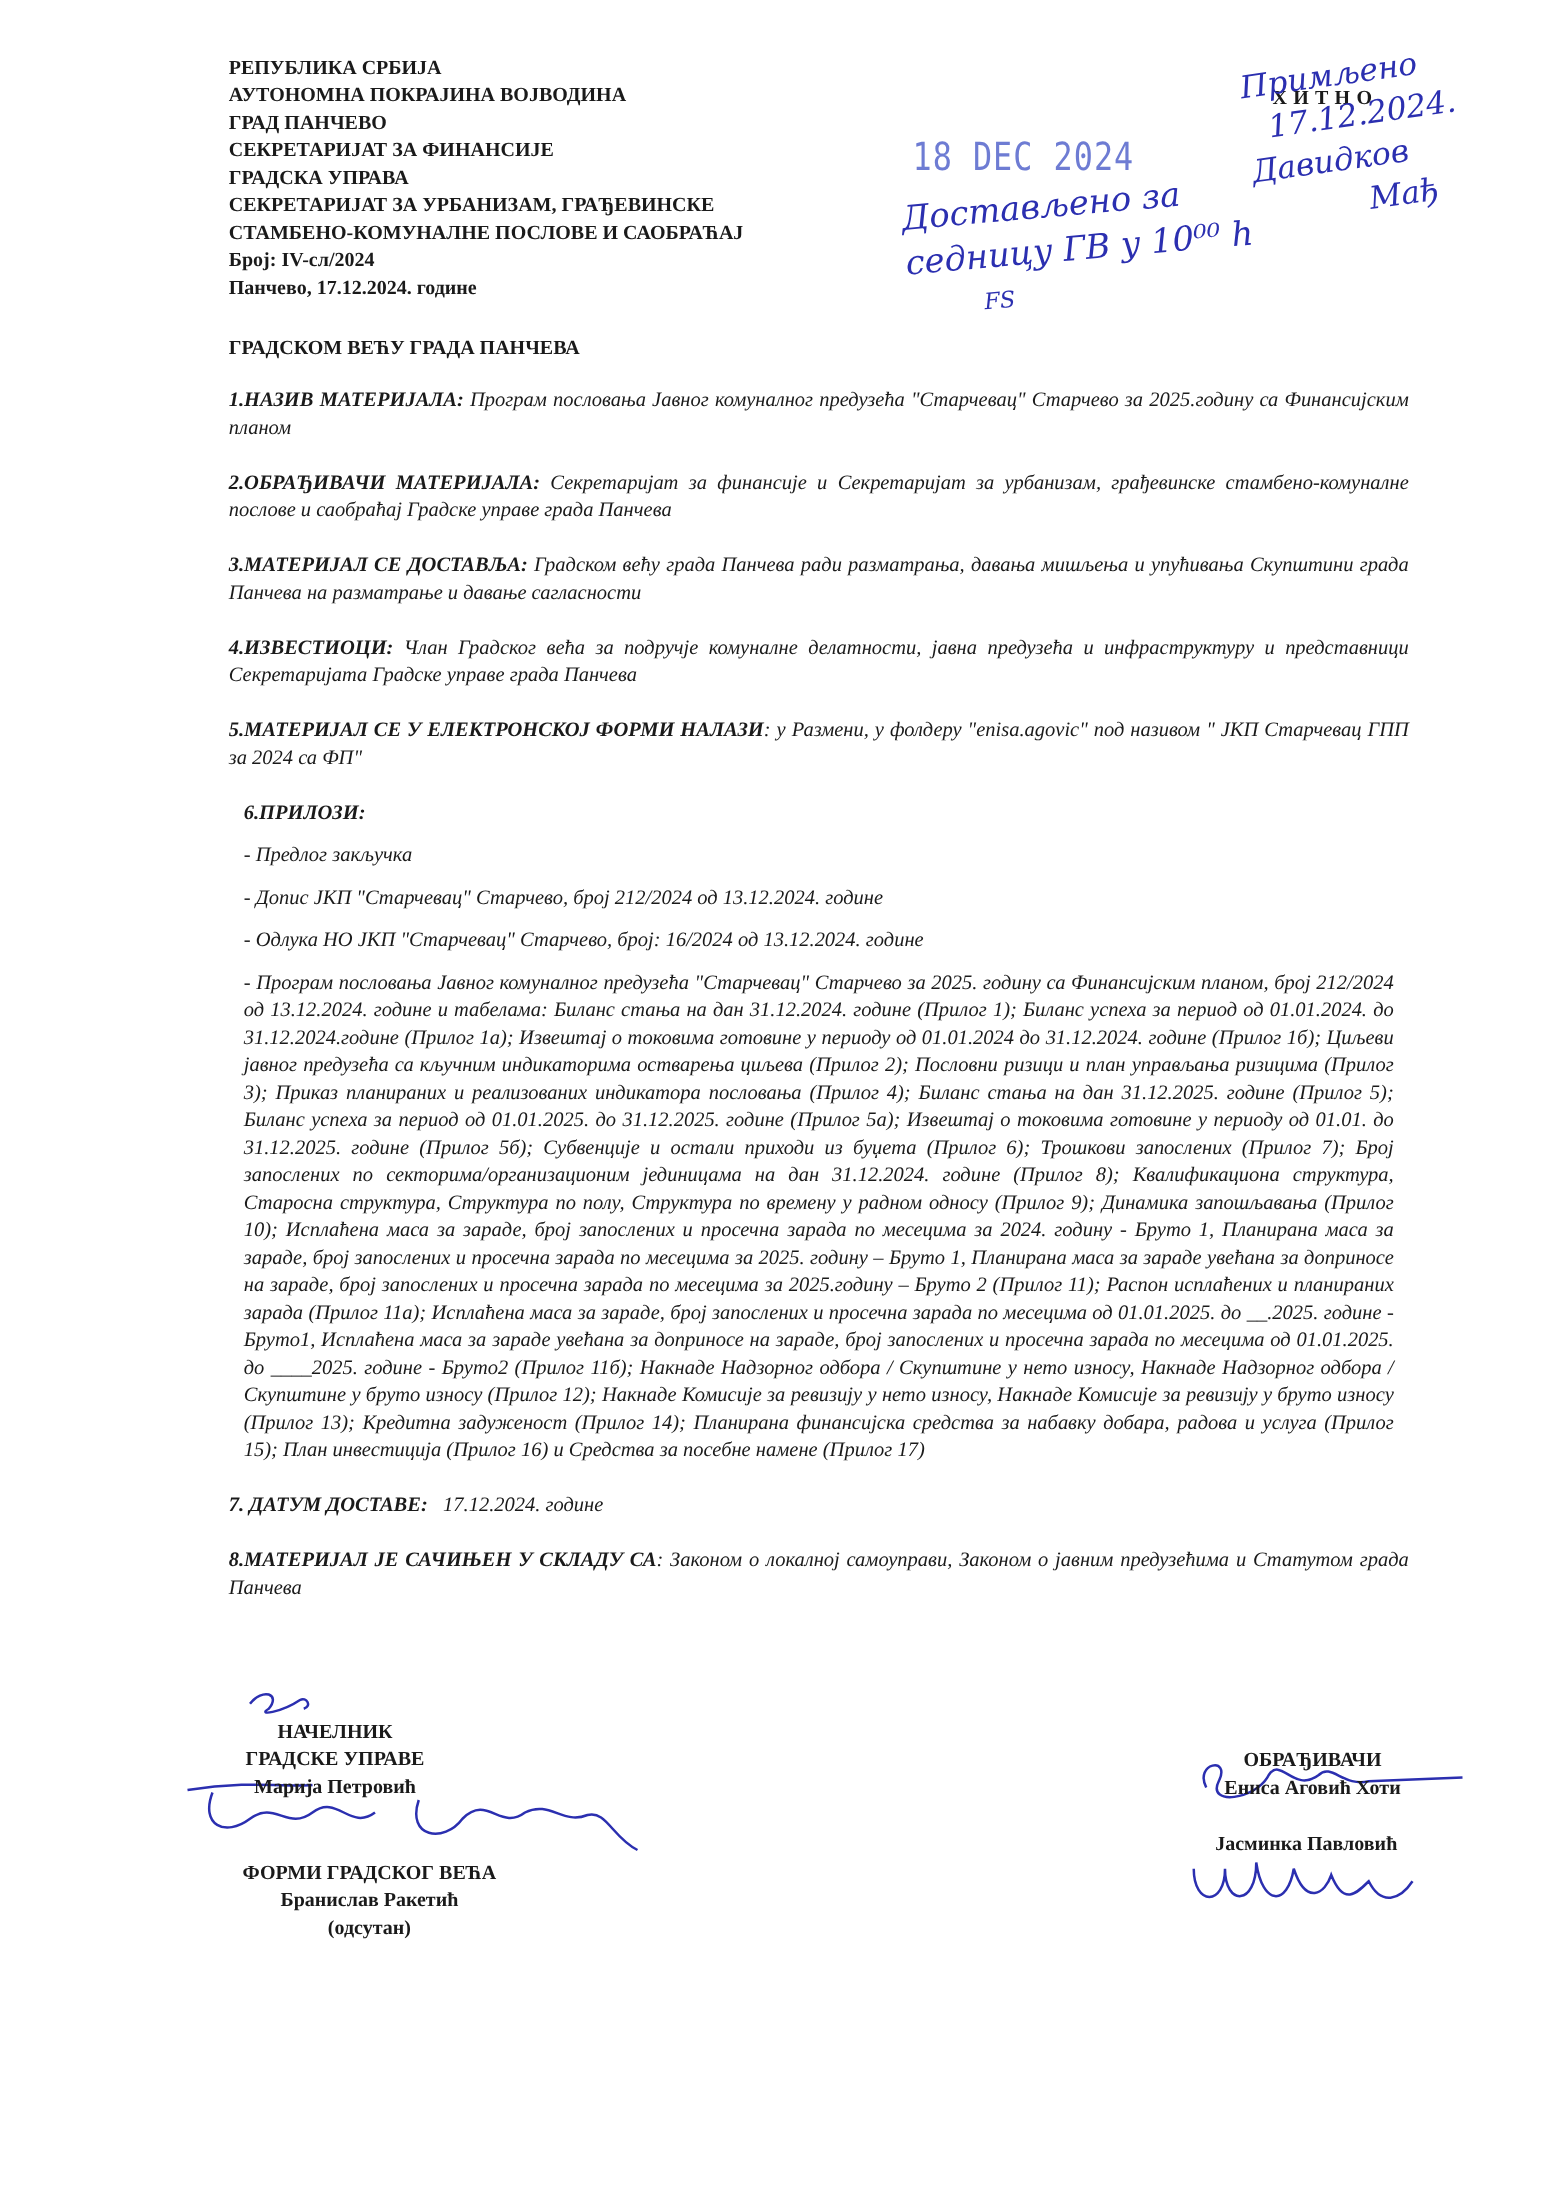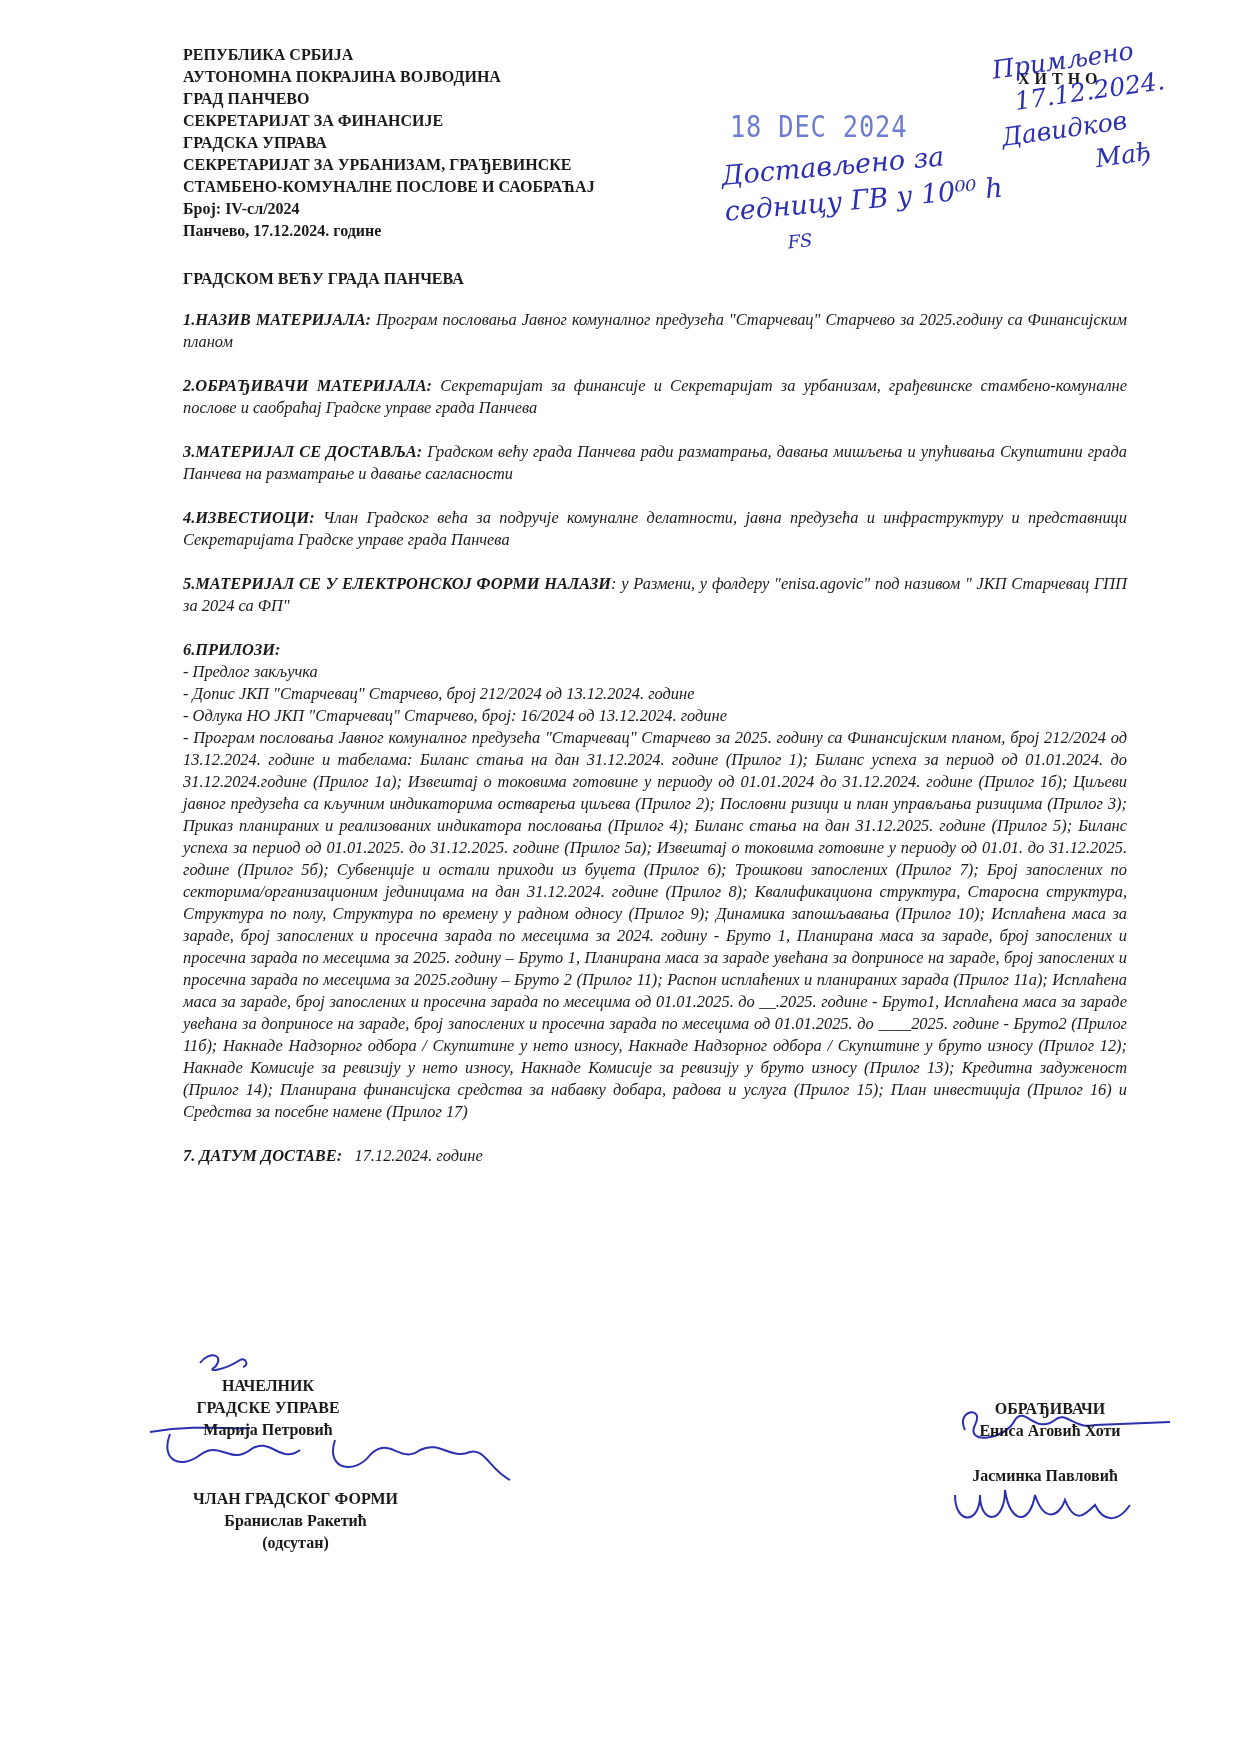--- a/index.html
+++ b/index.html
@@ -19,21 +19,21 @@
   .hand-delivered { left: 720px; top: 158px; font-size: 27px; line-height: 36px; transform: rotate(-5deg); transform-origin: left top; }
   .hand-delivered .init { display:block; padding-left: 60px; font-size: 18px; }
   .hand-received { left: 990px; top: 54px; font-size: 25px; line-height: 34px; transform: rotate(-8deg); transform-origin: left top; }
   .hand-received span { display:block; }
 
   .addressee { position: absolute; left: 183px; top: 270px; font-weight: bold; font-size: 16px; }
 
   .body-text { position: absolute; left: 183px; width: 944px; font-size: 16.4px; line-height: 22px; text-align: justify; }
   .body-text b { font-weight: bold; }
   .sec { margin: 0 0 22px 0; }
-  .attachments div { margin: 0; }
+  .attachments div { margin: 12px; }
 
   .sig { position: absolute; font-weight: bold; font-size: 16px; line-height: 22px; text-align: center; }
   .sig-left { left: 183px; top: 1375px; width: 170px; }
   .sig-left2 { left: 183px; top: 1488px; width: 225px; }
   .sig-right { left: 950px; top: 1398px; width: 200px; }
   .sig-right2 { left: 945px; top: 1465px; width: 200px; }
 
   .scribble { position: absolute; pointer-events: none; }
 </style>
 </head>
@@ -91,20 +91,23 @@
     <div class="sec attachments">
       <div><b>6.ПРИЛОЗИ:</b></div>
       <div>- Предлог закључка</div>
       <div>- Допис ЈКП "Старчевац" Старчево, број 212/2024 од 13.12.2024. године</div>
       <div>- Одлука НО ЈКП "Старчевац" Старчево, број: 16/2024 од 13.12.2024. године</div>
       <div>- Програм пословања Јавног комуналног предузећа "Старчевац" Старчево за 2025. годину са Финансијским планом, број 212/2024 од 13.12.2024. године и табелама: Биланс стања на дан 31.12.2024. године (Прилог 1); Биланс успеха за период од 01.01.2024. до 31.12.2024.године (Прилог 1а); Извештај о токовима готовине у периоду од 01.01.2024 до 31.12.2024. године (Прилог 1б); Циљеви јавног предузећа са кључним индикаторима остварења циљева (Прилог 2); Пословни ризици и план управљања ризицима (Прилог 3); Приказ планираних и реализованих индикатора пословања (Прилог 4); Биланс стања на дан 31.12.2025. године (Прилог 5); Биланс успеха за период  од 01.01.2025. до 31.12.2025. године (Прилог 5а);  Извештај о токовима готовине у периоду од 01.01. до 31.12.2025. године (Прилог 5б); Субвенције и остали приходи из буџета (Прилог 6); Трошкови запослених (Прилог 7); Број запослених по секторима/организационим јединицама на дан 31.12.2024. године (Прилог 8); Квалификациона структура, Старосна структура, Структура по полу, Структура по времену у радном односу (Прилог 9); Динамика запошљавања (Прилог 10); Исплаћена маса за зараде, број запослених и просечна зарада по месецима за 2024. годину - Бруто 1, Планирана маса за зараде, број запослених и просечна зарада по месецима за 2025. годину – Бруто 1, Планирана маса за зараде увећана за доприносе на зараде, број запослених и просечна зарада по месецима за 2025.годину – Бруто 2 (Прилог 11); Распон исплаћених и планираних зарада (Прилог 11а); Исплаћена маса за зараде, број запослених и просечна зарада по месецима од 01.01.2025. до __.2025. године - Бруто1, Исплаћена маса за зараде увећана за доприносе на зараде, број запослених и просечна зарада по месецима од 01.01.2025. до ____2025. године - Бруто2 (Прилог 11б); Накнаде Надзорног одбора / Скупштине у нето износу, Накнаде Надзорног одбора / Скупштине у бруто износу (Прилог 12); Накнаде Комисије за ревизију у нето износу, Накнаде Комисије за ревизију у бруто износу (Прилог 13); Кредитна задуженост (Прилог 14); Планирана финансијска средства за набавку добара, радова и услуга (Прилог 15); План инвестиција (Прилог 16) и Средства за посебне намене (Прилог 17)</div>
     </div>
     <div class="sec">
       <b>7. ДАТУМ ДОСТАВЕ:</b><span style="white-space:pre">   17.12.2024. године</span>
     </div>
+    <div class="sec">
+      <b>8.МАТЕРИЈАЛ ЈЕ САЧИЊЕН У СКЛАДУ СА</b><span>: Законом о локалној самоуправи, Законом о јавним предузећима и Статутом града Панчева</span>
+    </div>
   </div>
 
   <svg class="scribble" style="left:195px; top:1345px;" width="60" height="30">
     <path d="M5 18 C15 5, 30 10, 20 22 C10 28, 30 25, 45 15 C50 12, 55 20, 48 22" fill="none" stroke="#2b2fb0" stroke-width="2"></path>
   </svg>
   <svg class="scribble" style="left:140px; top:1420px;" width="380" height="70">
     <path d="M10 12 C60 4, 90 10, 110 8 M30 14 C20 40, 40 50, 60 35 C80 20, 90 45, 110 30 C130 15, 140 45, 160 30 M195 20 C185 50, 215 55, 230 35 C250 15, 260 45, 280 30 C300 20, 310 40, 330 32 C345 28, 350 50, 370 60" fill="none" stroke="#2b2fb0" stroke-width="2"></path>
   </svg>
   <svg class="scribble" style="left:945px; top:1400px;" width="230" height="50">
     <path d="M20 30 C10 10, 40 5, 30 25 C20 45, 60 40, 70 20 C80 5, 90 35, 110 20 C120 10, 130 30, 150 25 L225 22" fill="none" stroke="#2b2fb0" stroke-width="2"></path>
@@ -113,21 +116,21 @@
     <path d="M20 30 C20 60, 45 60, 45 30 C45 60, 70 60, 70 25 C75 60, 95 60, 100 30 C110 60, 125 50, 130 35 C140 60, 150 50, 160 40 C170 60, 185 55, 195 40" fill="none" stroke="#2b2fb0" stroke-width="2"></path>
   </svg>
 
   <div class="sig sig-left">
     <div>НАЧЕЛНИК</div>
     <div>ГРАДСКЕ УПРАВЕ</div>
     <div>Марија Петровић</div>
   </div>
 
   <div class="sig sig-left2">
-    <div>ЧЛАН ГРАДСКОГ ФОРМИ</div>
+    <div>ФОРМИ ГРАДСКОГ ВЕЋА</div>
     <div>Бранислав Ракетић</div>
     <div>(одсутан)</div>
   </div>
 
   <div class="sig sig-right">
     <div>ОБРАЂИВАЧИ</div>
     <div>Ениса Аговић Хоти</div>
   </div>
   <div class="sig sig-right2">
     <div>Јасминка Павловић</div>

